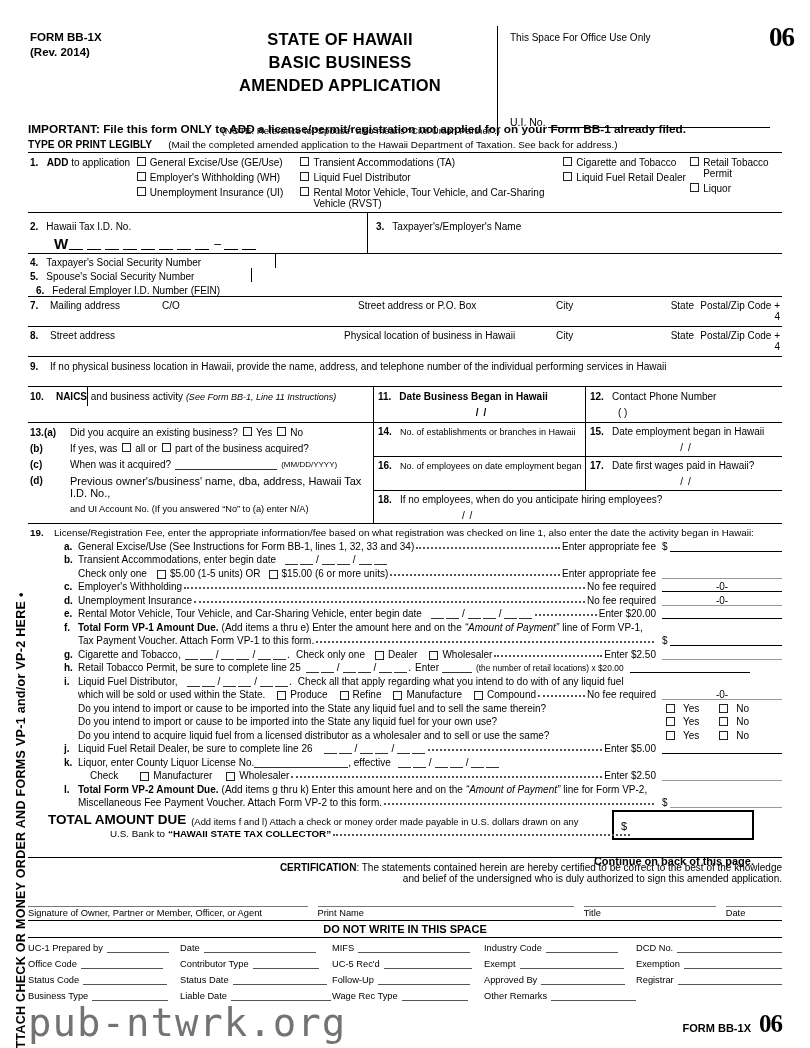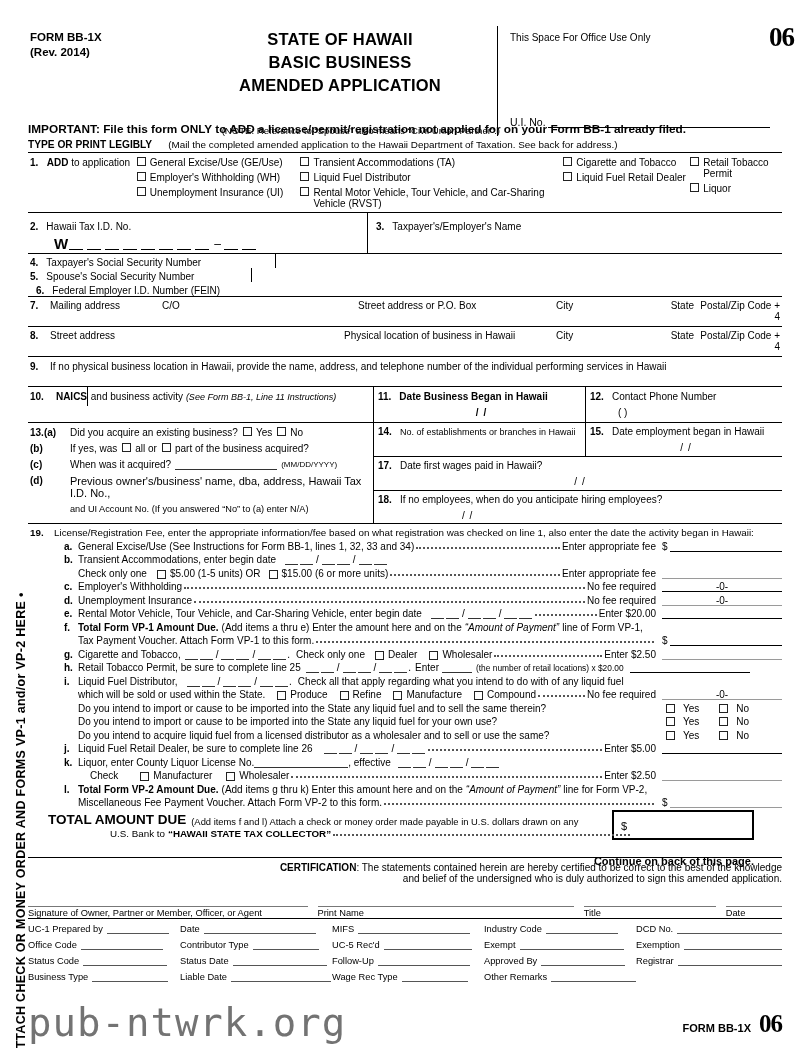--- a/index.html
+++ b/index.html
@@ -374,20 +374,23 @@
         <div class="r14">
           <div class="cellA">
             <span class="idxsm">14.</span><span>No. of establishments or branches in Hawaii</span>
           </div>
           <div class="cellB">
             <span class="idxsm">15.</span><span>Date employment began in Hawaii</span>
             <div class="dateslot">/            /</div>
           </div>
         </div>
         <div class="r16">
+          <div class="cellA">
+            <span class="idxsm">16.</span><span>No. of employees on date employment began</span>
+          </div>
           <div class="cellB">
             <span class="idxsm">17.</span><span>Date first wages paid in Hawaii?</span>
             <div class="dateslot">/            /</div>
           </div>
         </div>
         <div class="r18">
           <span class="idxsm">18.</span><span>If no employees, when do you anticipate hiring employees?</span>
           <div class="dateslot" style="text-align:left;padding-left:84px">/            /</div>
         </div>
       </div>
@@ -642,20 +645,21 @@
       <div class="seg" style="width:136px">
         <div class="segline"></div>
         <div class="seglbl">Title</div>
       </div>
       <div class="seg" style="width:58px;margin-right:0">
         <div class="segline"></div>
         <div class="seglbl">Date</div>
       </div>
     </div>
 
+    <div class="dnw">DO NOT WRITE IN THIS SPACE</div>
 
     <div class="bottomgrid">
       <div class="bgcol" style="width:152px">
         <div class="bgrow">
             <span class="lab">UC-1 Prepared by</span>
             <span class="ln" style="width:62px"></span>
           </div>
         <div class="bgrow">
             <span class="lab">Office Code</span>
             <span class="ln" style="width:82px"></span>

